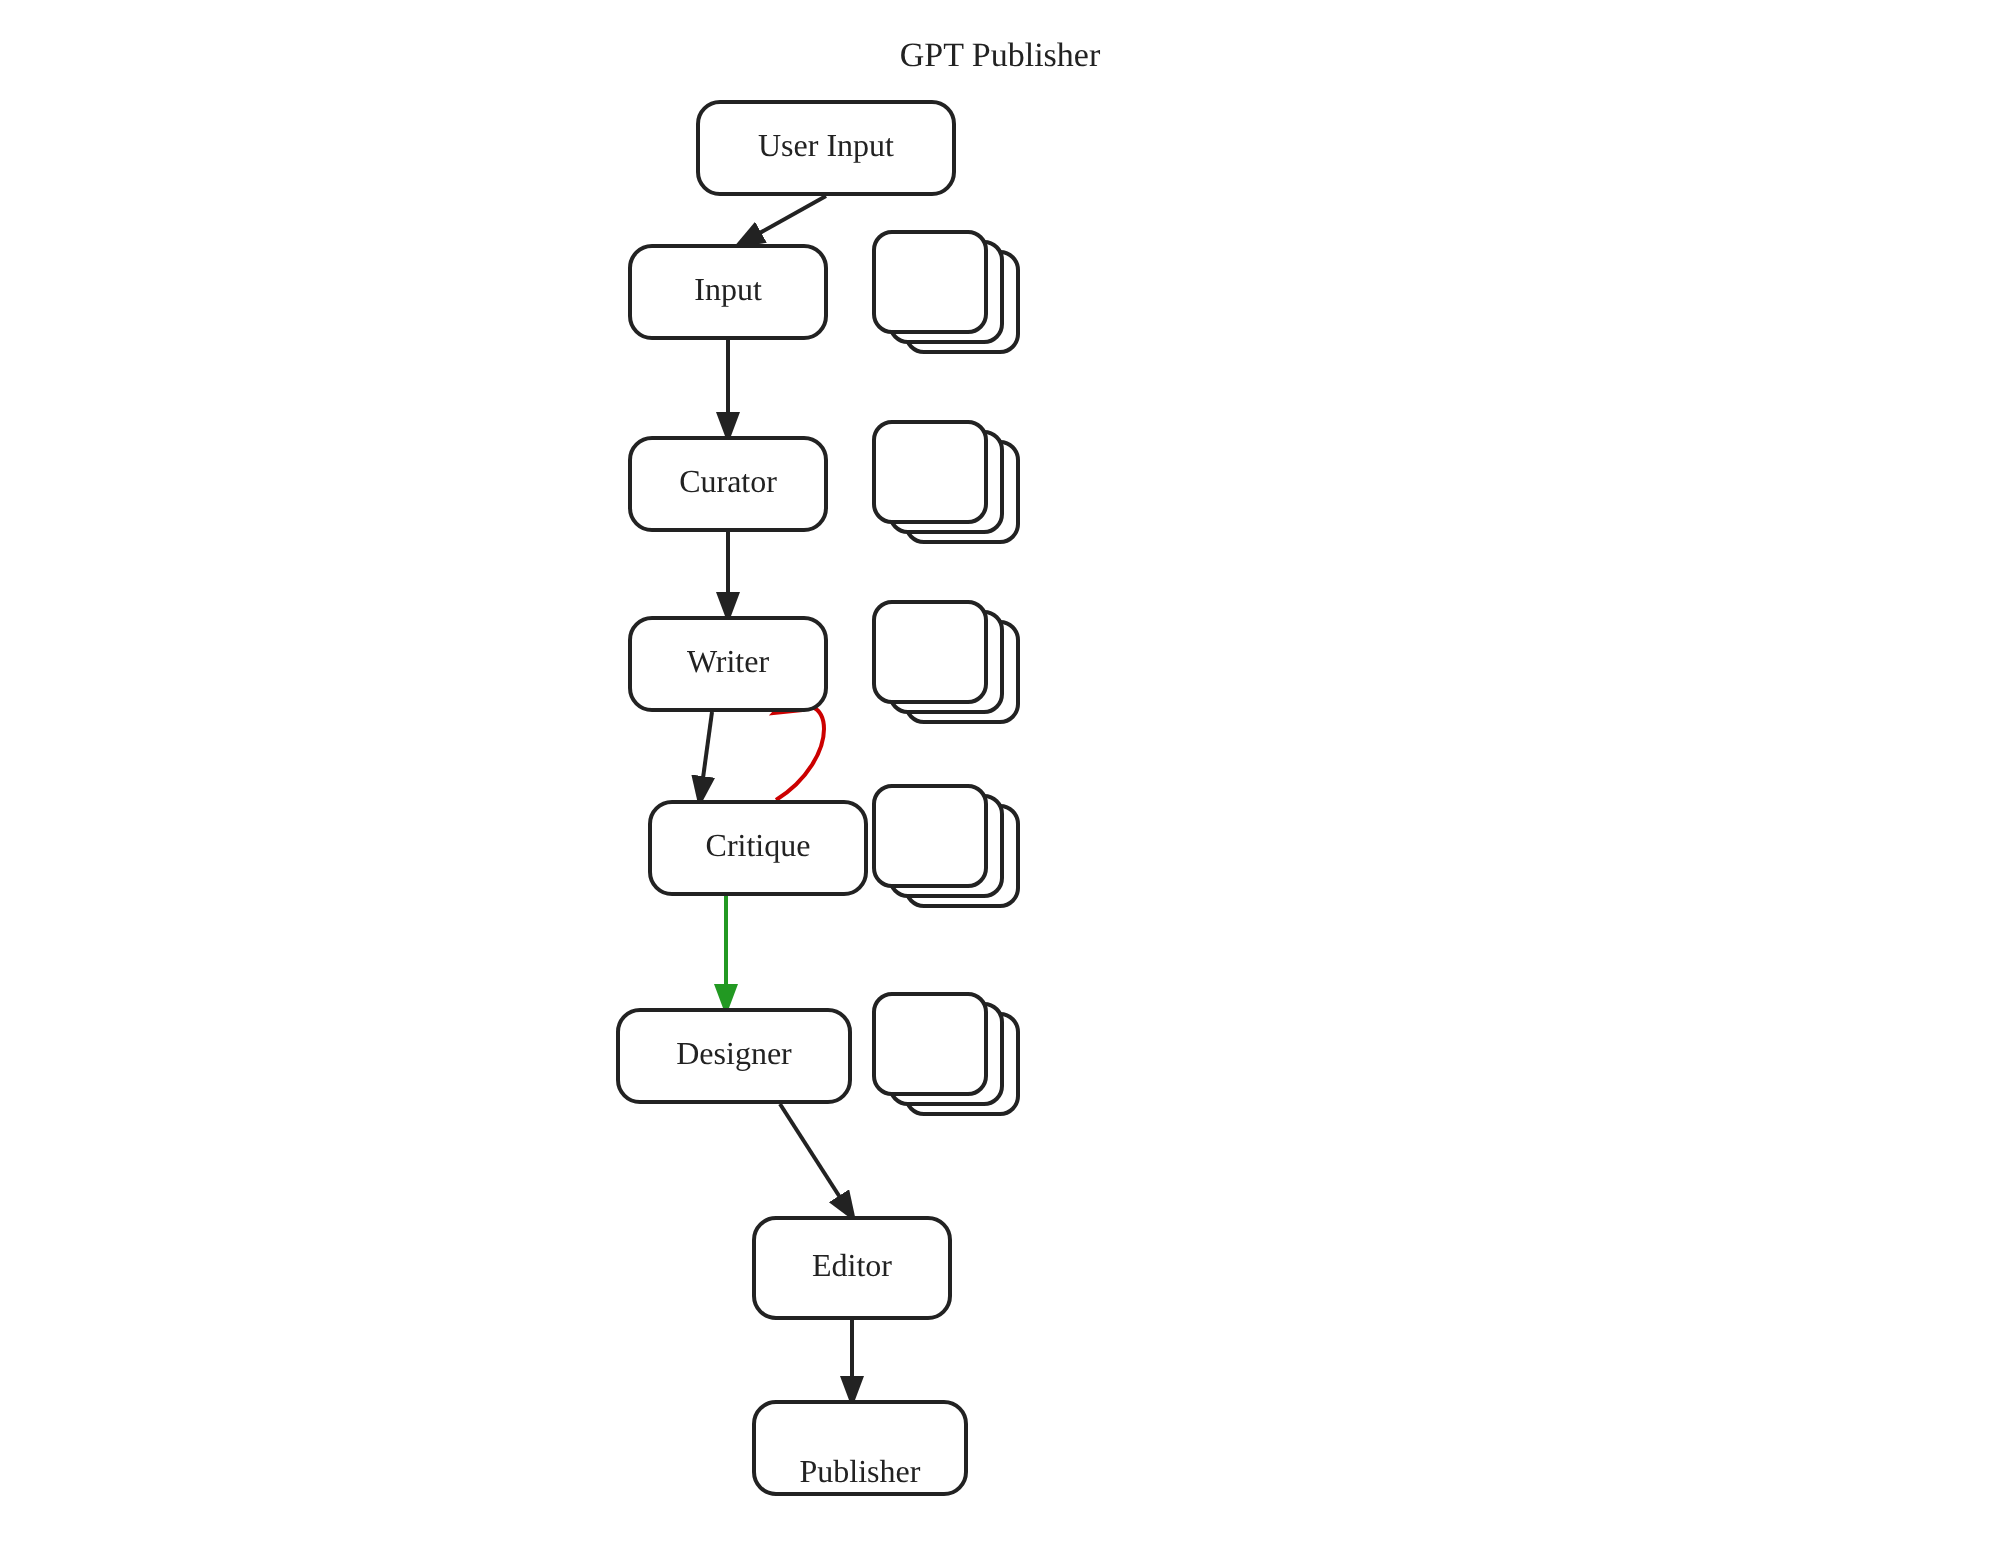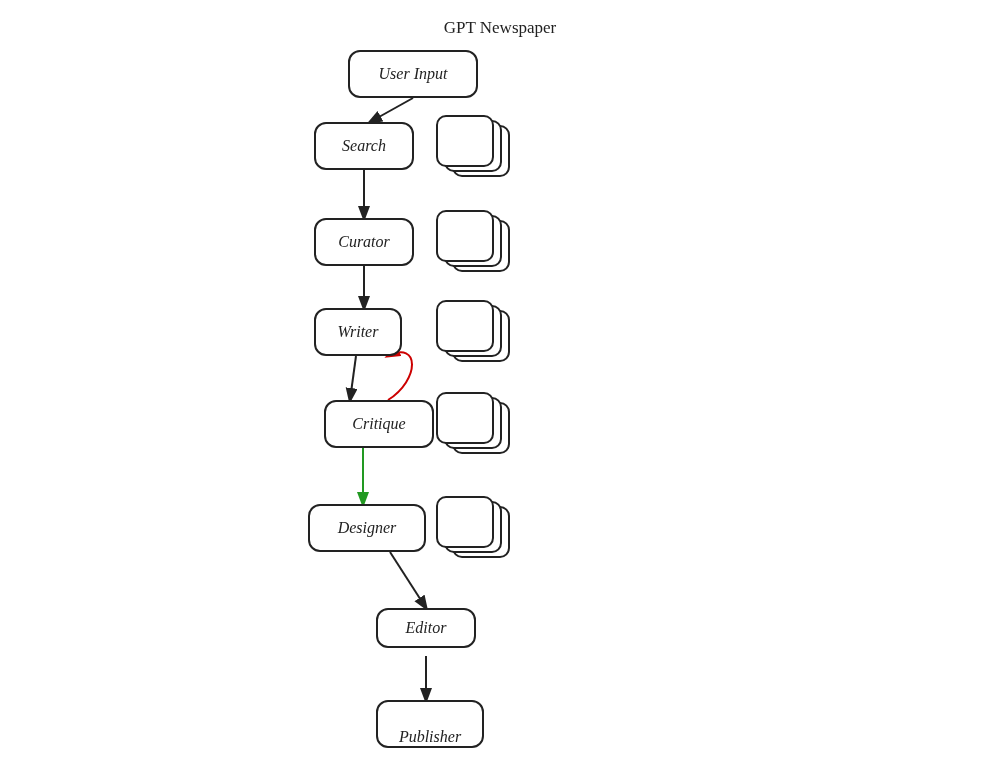--- a/index.html
+++ b/index.html
@@ -34,21 +34,20 @@
       position: absolute;
       border: 2px solid #222;
       border-radius: 12px;
       background: #fff;
       display: flex;
       align-items: center;
       justify-content: center;
       font-size: 16px;
       color: #222;
       font-family: Georgia, serif;
-      font-style: italic;
     }
 
     
     .stack-group {
       position: absolute;
     }
     .stack-rect {
       position: absolute;
       border: 2px solid #222;
       border-radius: 10px;
@@ -63,21 +62,21 @@
       top: 0; left: 0;
       width: 1000px;
       height: 772px;
       pointer-events: none;
     }
   </style>
 </head>
 <body>
 
 <div id="diagram">
-  <div class="title">GPT Newspaper</div>
+  <div class="title">GPT Publisher</div>
 
   <svg id="arrows">
 
     <line x1="413" y1="98" x2="370" y2="122" stroke="#222" stroke-width="2" marker-end="url(#arrowBlack)"></line>
 
     <line x1="364" y1="170" x2="364" y2="218" stroke="#222" stroke-width="2" marker-end="url(#arrowBlack)"></line>
 
     <line x1="364" y1="266" x2="364" y2="308" stroke="#222" stroke-width="2" marker-end="url(#arrowBlack)"></line>
 
     <line x1="356" y1="356" x2="350" y2="400" stroke="#222" stroke-width="2" marker-end="url(#arrowBlack)"></line>
@@ -100,35 +99,35 @@
       <marker id="arrowGreen" markerWidth="8" markerHeight="8" refX="6" refY="3" orient="auto">
         <path d="M0,0 L0,6 L8,3 z" fill="#229922"></path>
       </marker>
     </defs>
   </svg>
 
   <div class="node" style="left:348px; top:50px; width:130px; height:48px;">
     <span>User Input</span>
   </div>
   <div class="node" style="left:314px; top:122px; width:100px; height:48px;">
-    <span>Search</span>
+    <span>Input</span>
   </div>
   <div class="node" style="left:314px; top:218px; width:100px; height:48px;">
     <span>Curator</span>
   </div>
-  <div class="node" style="left:314px; top:308px; width:88px; height:48px;">
+  <div class="node" style="left:314px; top:308px; width:100px; height:48px;">
     <span>Writer</span>
   </div>
   <div class="node" style="left:308px; top:400px; width:110px; height:48px;margin-left:16px;">
     <span>Critique</span>
   </div>
   <div class="node" style="left:308px; top:504px; width:118px; height:48px;align-items:center;">
     <span>Designer</span>
   </div>
-  <div class="node" style="left:376px; top:608px; width:100px; height:40px;">
+  <div class="node" style="left:376px; top:608px; width:100px; height:52px;">
     <span>Editor</span>
   </div>
   <div class="node" style="left:376px; top:700px; width:108px; height:48px;align-items:flex-end;">
     <span>Publisher</span>
   </div>
 
   <div class="stack-group" style="left:432px; top:115px; width:110px; height:68px;">
     <div class="stack-rect" style="left:20px; top:10px;"></div>
     <div class="stack-rect" style="left:12px; top:5px;"></div>
     <div class="stack-rect" style="left:4px; top:0px;"></div>

